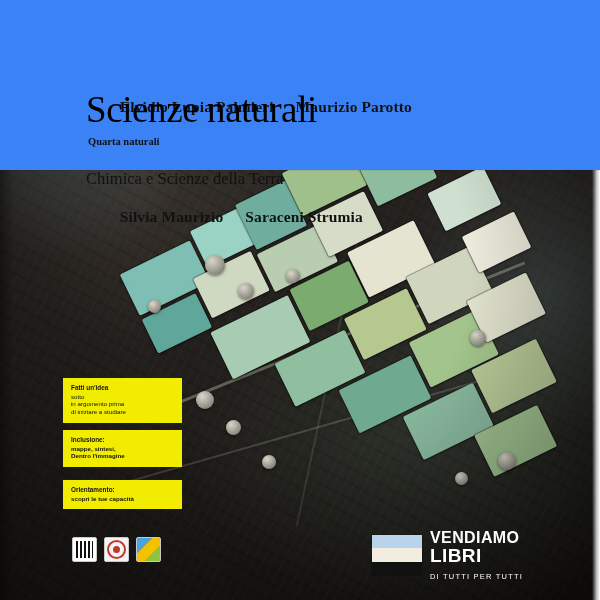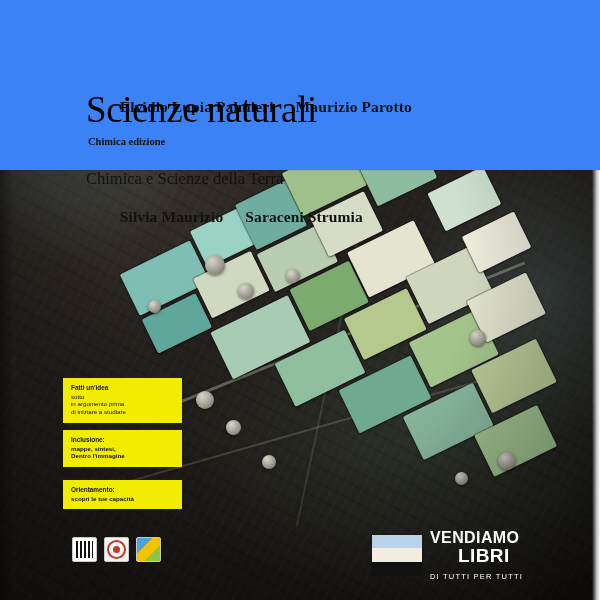--- a/index.html
+++ b/index.html
@@ -227,21 +227,21 @@
   .pub-flag .s1 { background:#b9d4ea; }
   .pub-flag .s2 { background:#f2ede0; }
   .pub-flag .s3 { background:#111111; }
   .pub-text {
     margin-left: 8px;
     font-family: "Liberation Sans", sans-serif;
     color: #ffffff;
     line-height: 1.0;
   }
   .pub-text .l1 { font-size: 16px; font-weight: bold; letter-spacing: .4px; display:block; }
-  .pub-text .l2 { font-size: 19px; font-weight: bold; letter-spacing: .4px; display:block;margin-left:28px; }
+  .pub-text .l2 { font-size: 19px; font-weight: bold; letter-spacing: .4px; display:block; }
   .pub-text .l3 { font-size: 7.5px; letter-spacing: 1.2px; display:block; margin-top: 8px; }
 
   .zan {
     position: absolute;
     right: 18px;
     top: 536px;
     background: #d11a16;
     color: #fff;
     font-family: "Liberation Sans", sans-serif;
     font-size: 17.5px;
@@ -324,21 +324,21 @@
     <div class="authors">
       <div class="author-row">
         <span>Elvidio Lupia Palmieri</span><span class="author-gap"></span><span>Maurizio Parotto</span>
       </div>
       <div class="author-row">
         <span>Silvia Maurizio</span><span class="author-gap"></span><span>Saraceni Strumia</span>
       </div>
     </div>
 
     <div class="title">Scienze naturali</div>
-    <div class="edition">Chimica edizione</div>
+    <div class="edition">Quarta naturali</div>
     <div class="subtitle">Chimica e Scienze della Terra</div>
   </div>
 
   <div class="promo" id="promo-1">
     <span class="p-title">Fatti un'idea</span>
     <span class="p-line">sotto</span>
     <span class="p-line">in argomento prima</span>
     <span class="p-line">di iniziare a studiare</span>
   </div>
 

